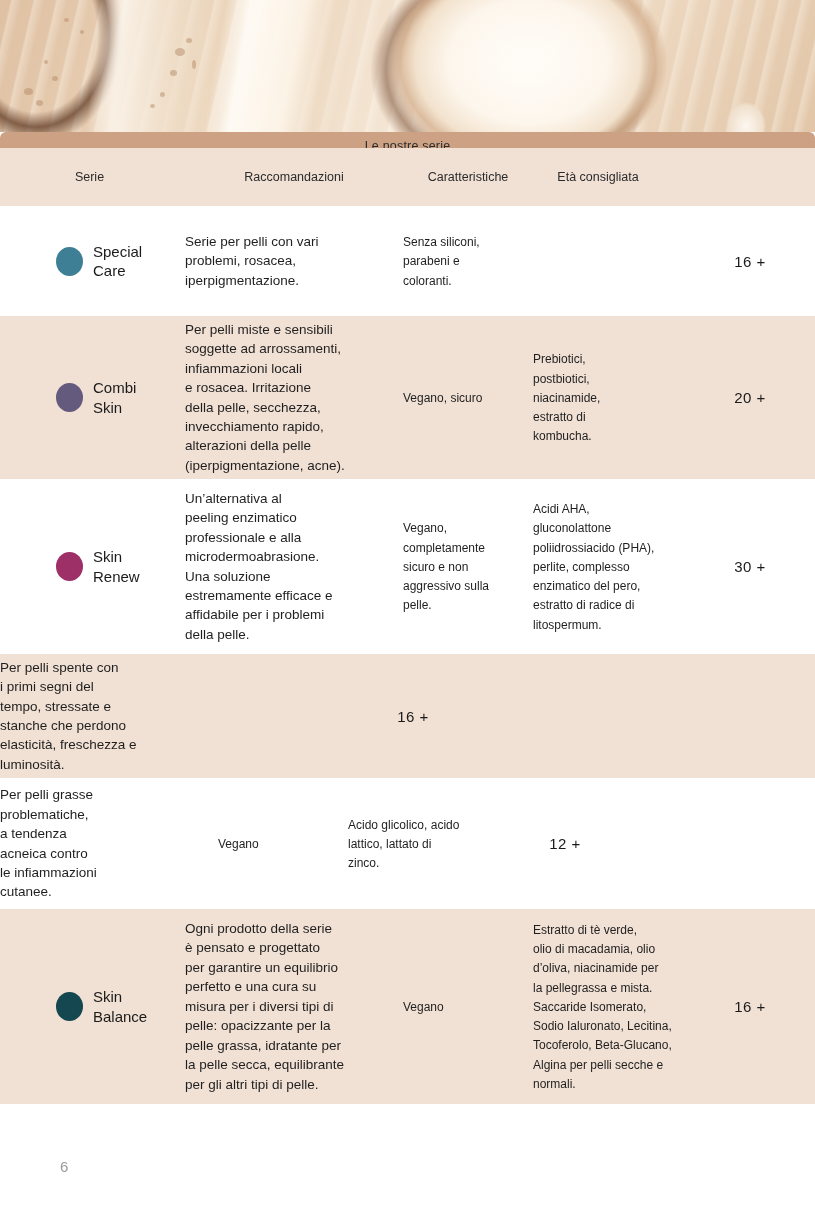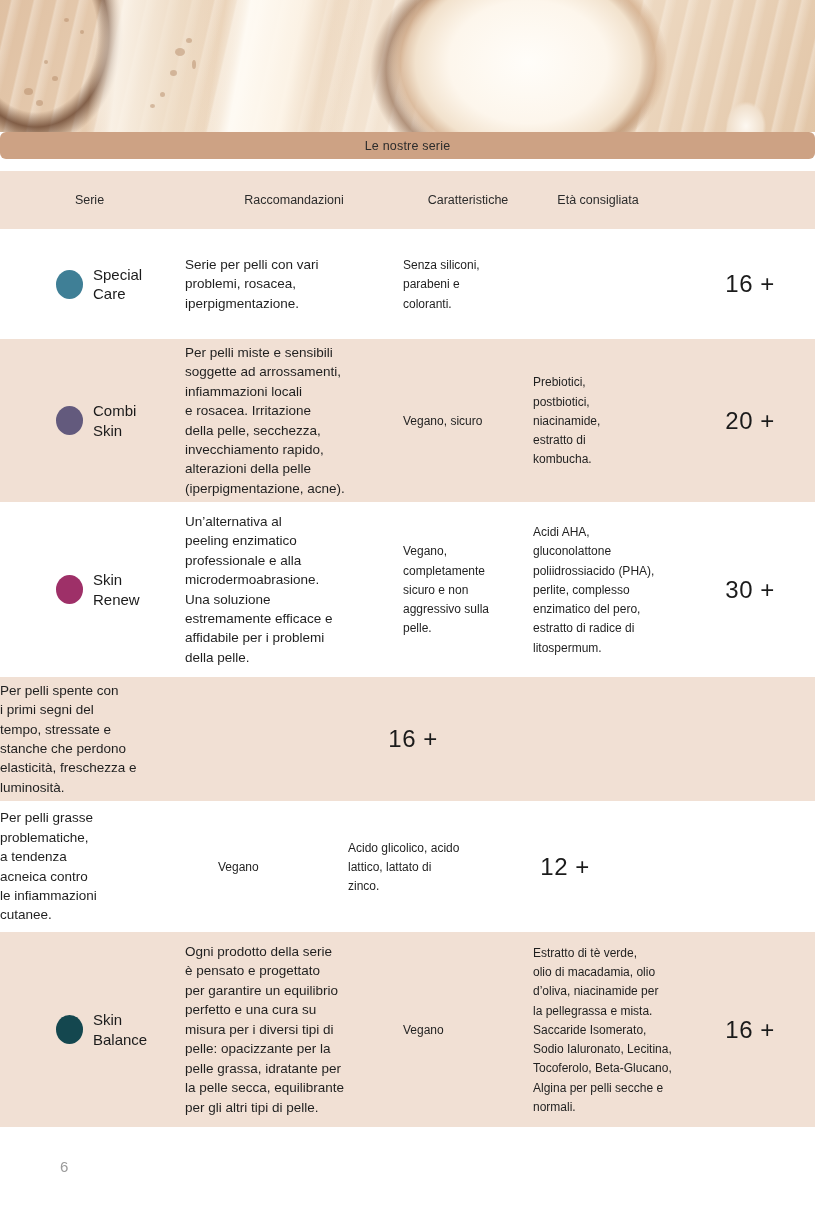--- a/index.html
+++ b/index.html
@@ -70,21 +70,21 @@
   }
   .title-bar-text {
     font-size: 12.5px;
     color: #2b2b2b;
     letter-spacing: 0.2px;
   }
 
   
   .table {
     position: absolute;
-    left: 0; top: 171px;
+    left: 0; top: 148px;
     width: 815px;
   }
 
   .row {
     display: flex;
     width: 815px;
     align-items: center;
   }
   .row.shaded { background: #f1e0d4; }
   .row.plain  { background: #ffffff; }
@@ -141,21 +141,21 @@
     color: #1f1f1f;
     white-space: pre-line;
   }
   .small-text {
     font-size: 12px;
     line-height: 1.52;
     color: #1f1f1f;
     white-space: pre-line;
   }
   .age {
-    font-size: 24px;
+    font-size: 15px;
     color: #1b1b1b;
     letter-spacing: 0.5px;
   }
 
   
   .page-number {
     position: absolute;
     left: 60px;
     top: 1158px;
     font-size: 15px;

